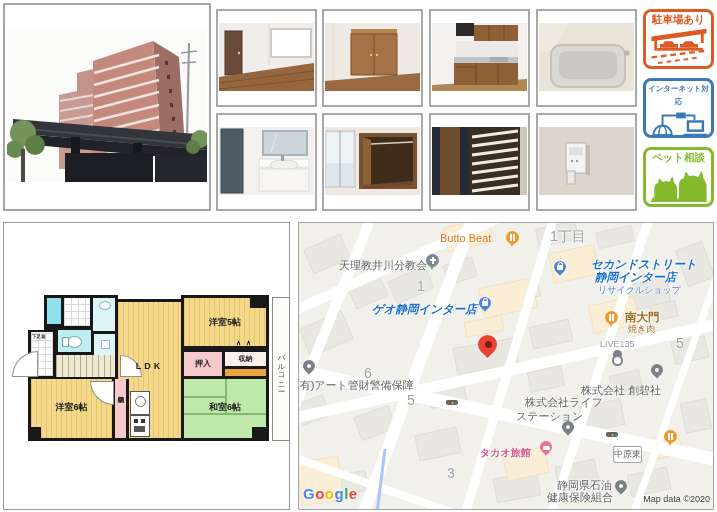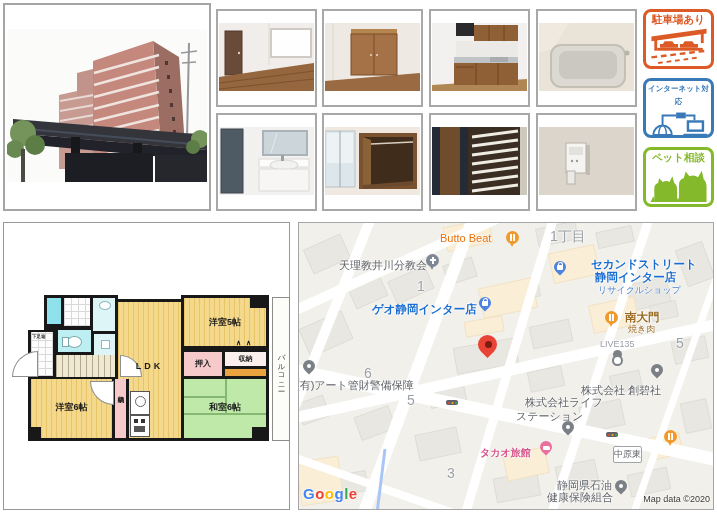--- a/index.html
+++ b/index.html
@@ -36,21 +36,21 @@
   .plabel{position:absolute;font-size:9px;color:#1c1c1c;text-align:center;white-space:nowrap;font-weight:bold;}
   .vtext{writing-mode:vertical-rl;text-orientation:upright;}
   .fixture{position:absolute;background:#fff;border:1px solid #555;}
   .balc{position:absolute;left:244px;top:2px;width:16px;height:142px;background:#fcfcf9;
         border:1px solid #8c8c8c;display:flex;align-items:center;justify-content:center;}
   .arc{position:absolute;background:#fff;border:1px solid #8f8f8f;}
   
   .mapbox{left:298px;top:222px;width:414px;height:286px;border:1px solid #a5a5a5;overflow:hidden;background:#f2f0ea;}
   .ml{position:absolute;white-space:nowrap;font-size:11px;color:#5f6368;
       text-shadow:0 0 2px #fff,0 0 2px #fff,0 0 3px #fff;}
-  .blue{color:#1a6dd0;font-weight:bold;font-size:11.5px;}
+  .blue{color:#1a6dd0;font-weight:bold;font-size:11.5px;font-style:italic;}
   .blue2{color:#5187d2;font-size:9px;font-weight:normal;}
   .orangeTxt{color:#e8710a;font-weight:normal;text-align:center;}
   .brown{color:#9a6a22;font-weight:bold;font-size:11.5px;}
   .grey{color:#9aa0a6;font-size:14px;}
   .pinkTxt{color:#d6568a;font-weight:bold;font-size:10px;}
   .poi{position:absolute;width:13px;height:13px;border-radius:50%;}
   .poi::after{content:"";position:absolute;left:4px;bottom:-3px;border-left:2.5px solid transparent;
       border-right:2.5px solid transparent;border-top:4px solid;border-top-color:inherit;}
   .poi-orange{background:#f0992d;border-top-color:#f0992d;color:#f0992d;}
   .poi-grey{background:#7e8795;border-top-color:#7e8795;color:#7e8795;}

